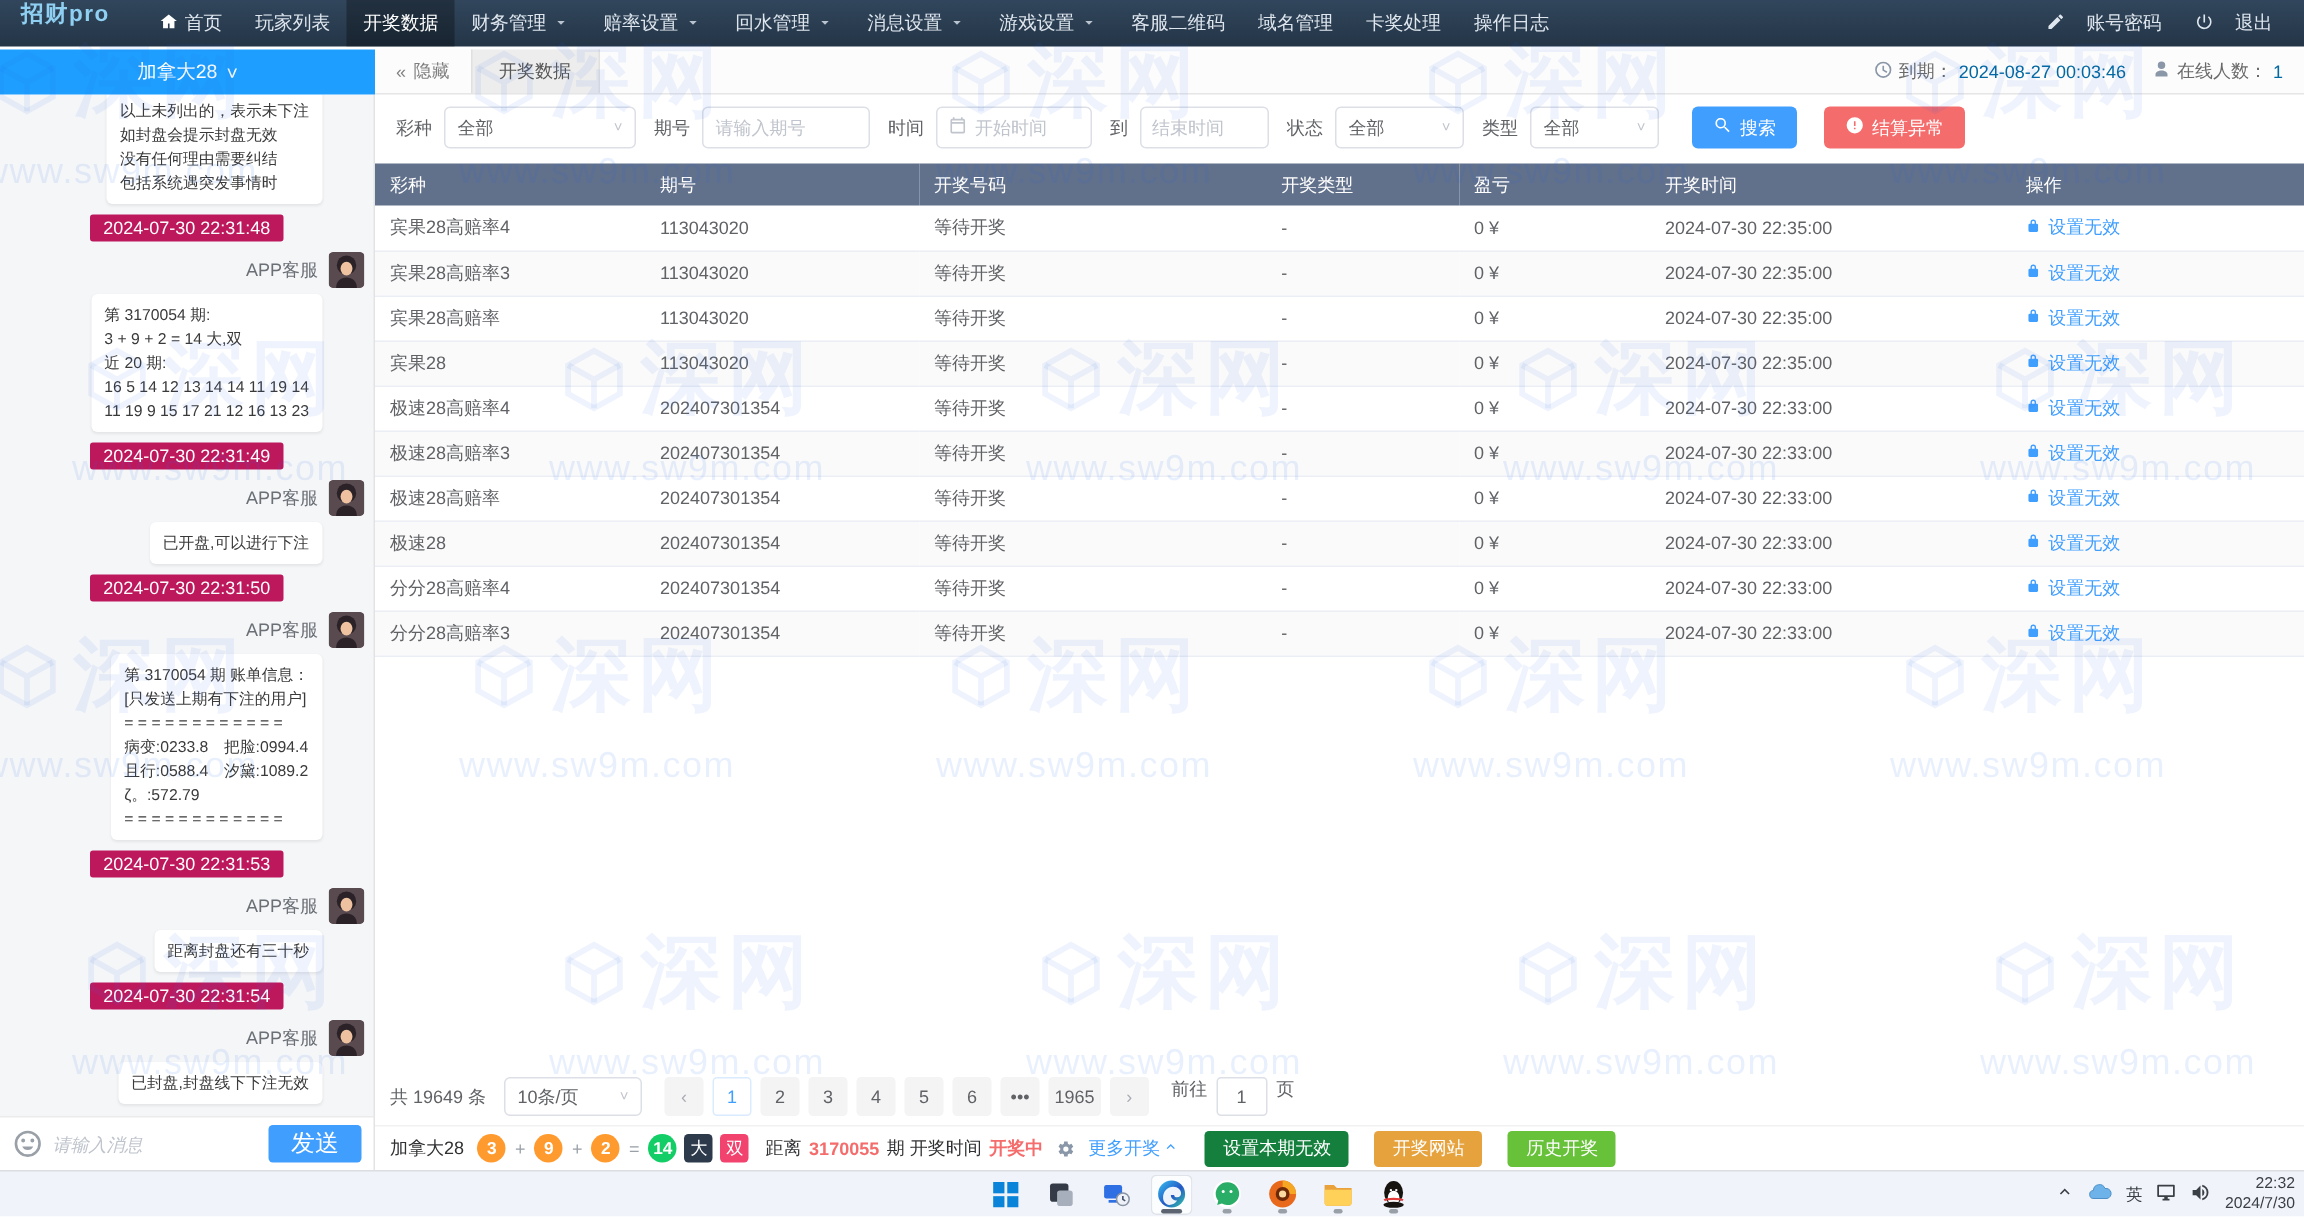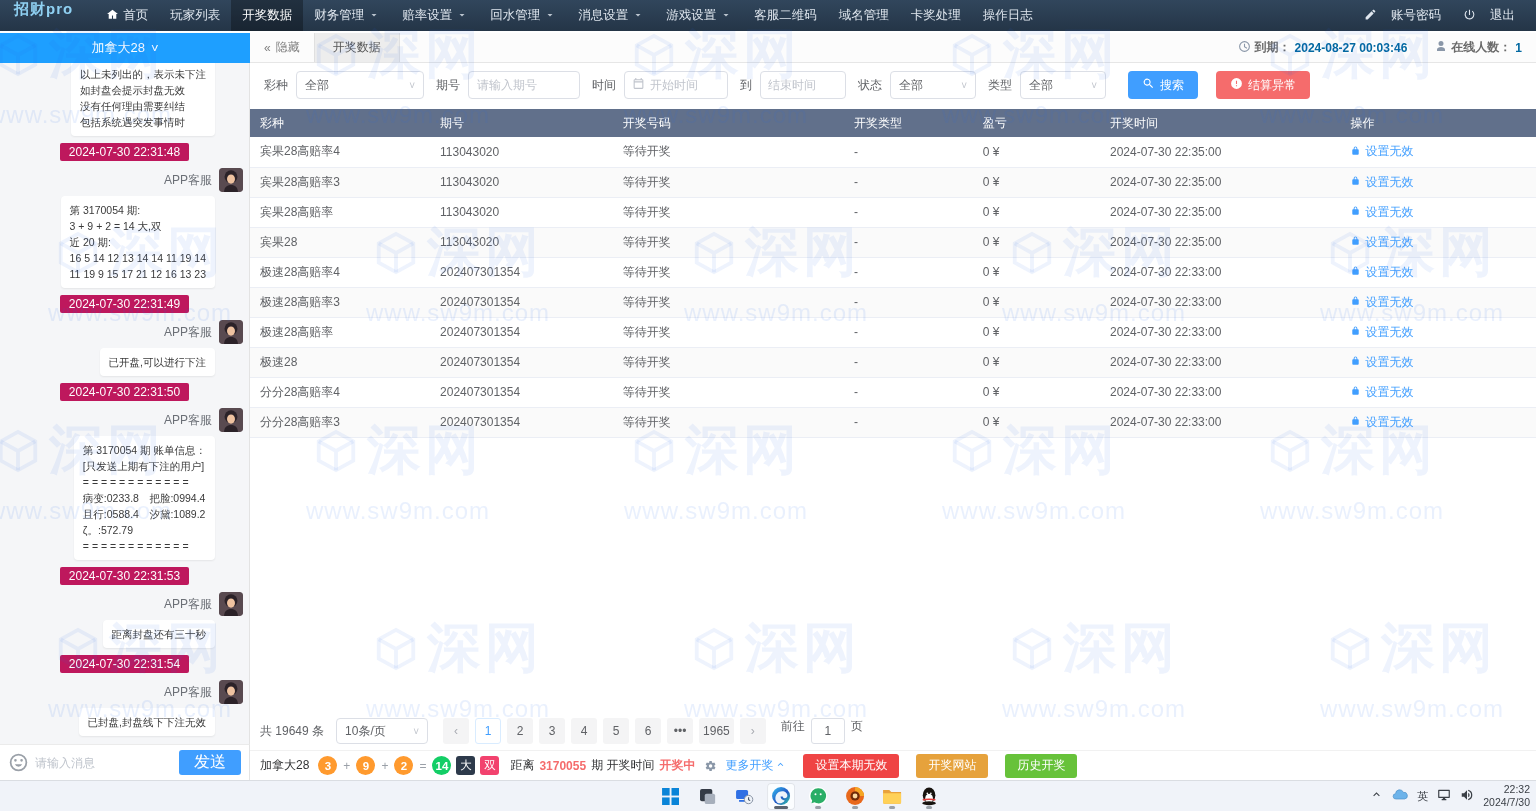--- a/index.html
+++ b/index.html
@@ -15,36 +15,36 @@
   .nav-item.active { background:rgba(0,0,0,.30); color:#fff; }
   .nav-item .caret { opacity:.8; margin-top:2px; }
   .nav-right { margin-left:auto; display:flex; align-items:center; height:100%; padding-right:10px; }
   .nav-right .nav-item { gap:14px; }
 
   
   .sidebar-header { position:absolute; top:33px; left:0; width:250px; height:30px; background:#1e9fff; color:#fff; display:flex; align-items:center; justify-content:center; gap:6px; font-size:13px; z-index:5; cursor:pointer; }
   .tabsbar { position:absolute; top:33px; left:250px; right:0; height:30px; background:#fcfcfc; border-bottom:1px solid #e6e6e6; display:flex; align-items:center; z-index:5; }
   .collapse-btn { color:#808080; padding:0 14px; display:flex; align-items:center; gap:5px; cursor:pointer; height:100%; }
   .tab { height:100%; display:flex; align-items:center; padding:0 18px; background:#ededed; border-right:1px solid #e0e0e0; border-left:1px solid #e0e0e0; color:#555; cursor:pointer; }
-  .tabs-right { margin-left:auto; display:flex; gap:16px; padding-right:14px; color:#6a6a6a;font-weight:bold; }
+  .tabs-right { margin-left:auto; display:flex; gap:6px; padding-right:14px; color:#6a6a6a; }
   .tabs-right .red { color:#0369a1; }
   .tabs-right .seg { display:flex; align-items:center; gap:4px; margin-left:12px; }
 
   
   .sidebar { position:absolute; top:63px; left:0; width:250px; height:681px; background:#f5f6f8; border-right:1px solid #e3e3e3; overflow:hidden; display:flex; flex-direction:column; justify-content:flex-end; padding:0 0 8px 0; z-index:4; }
   .chat-time { text-align:center; margin:9px 0 6px; }
   .chat-time span { background:#be185d; color:#fdfdfd; font-size:12px; padding:2px 9px; border-radius:2px; }
   .sender-row { display:flex; align-items:center; justify-content:flex-end; gap:7px; padding-right:6px; margin:3px 0 4px; }
   .sender-name { color:#6b6f76; font-size:12px; }
   .avatar { width:24px; height:24px; border-radius:3px; overflow:hidden; flex:0 0 auto; }
   .chat-right { display:flex; justify-content:flex-end; padding-right:34px; }
   .bubble { background:#fff; border-radius:4px; padding:6px 9px; font-size:10.5px; color:#3a3a3a; line-height:16px; max-width:160px; box-shadow:0 1px 2px rgba(0,0,0,.07); text-align:left; }
   .chat-inputbar { position:absolute; top:744px; left:0; width:250px; height:36px; background:#fff; border-top:1px solid #ebebeb; border-right:1px solid #e3e3e3; display:flex; align-items:center; gap:6px; padding:0 8px; z-index:6; }
   .emoji-btn { color:#9aa0a8; display:flex; cursor:pointer; }
-  .chat-input { flex:1; border:none; outline:none; font-size:12px; color:#333; min-width:0; }
+  .chat-input { flex:1; border:none; outline:none; font-size:12px; color:#333; min-width:0;font-style:italic; }
   .chat-input::placeholder { color:#bfc4cc; }
   .send-btn { background:#409eff; color:#fff; border:none; border-radius:3px; height:25px; padding:0 15px; font-size:16px; cursor:pointer; }
 
   
   .main { position:absolute; top:63px; left:250px; right:0; bottom:31px; background:#fff; z-index:3; }
   .filterbar { display:flex; align-items:center; gap:8px; padding:8px 10px 6px; }
   .f-label { color:#606266; margin-left:4px; }
   .select-box { height:28px; border:1px solid #dcdfe6; border-radius:4px; background:#fff; display:flex; align-items:center; justify-content:space-between; padding:0 8px; color:#606266; cursor:pointer; }
   .select-box .sb-caret { color:#c0c4cc; font-size:10px; }
   .f-input { height:28px; border:1px solid #dcdfe6; border-radius:4px; padding:0 8px; font-size:12px; color:#606266; outline:none; }
@@ -569,21 +569,21 @@
           <svg width="14" height="14" viewBox="0 0 24 24" fill="currentColor">
             <path d="M19.4 13a7.5 7.5 0 0 0 0-2l2-1.5-2-3.5-2.4 1a7.5 7.5 0 0 0-1.7-1L15 3.5h-4l-.3 2.5a7.5 7.5 0 0 0-1.7 1l-2.4-1-2 3.5L6.6 11a7.5 7.5 0 0 0 0 2l-2 1.5 2 3.5 2.4-1a7.5 7.5 0 0 0 1.7 1l.3 2.5h4l.3-2.5a7.5 7.5 0 0 0 1.7-1l2.4 1 2-3.5zM13 15a3 3 0 1 1 3-3 3 3 0 0 1-3 3z"></path>
           </svg>
         </span>
         <span class="more-link">
           <span>更多开奖</span>
           <span class="icon"><svg width="11" height="11" viewBox="0 0 24 24" fill="#409eff">
               <path d="M12 8l-6 6 1.4 1.4L12 10.8l4.6 4.6L18 14z"></path>
             </svg></span>
         </span>
-        <button class="sbtn" style="background: #ef4444;">设置本期无效</button>
+        <button class="sbtn" style="background: #15803d;">设置本期无效</button>
         <button class="sbtn" style="background: rgb(230, 162, 60);">开奖网站</button>
         <button class="sbtn" style="background: rgb(103, 194, 58);">历史开奖</button>
       </div>
   </div>
 
   <div class="taskbar">
     <div class="tb-center" id="tb-center">
         <div class="tb-app">
           <svg width="17" height="17" viewBox="0 0 18 18">
             <rect width="8" height="8" fill="#0a84d8"></rect>

